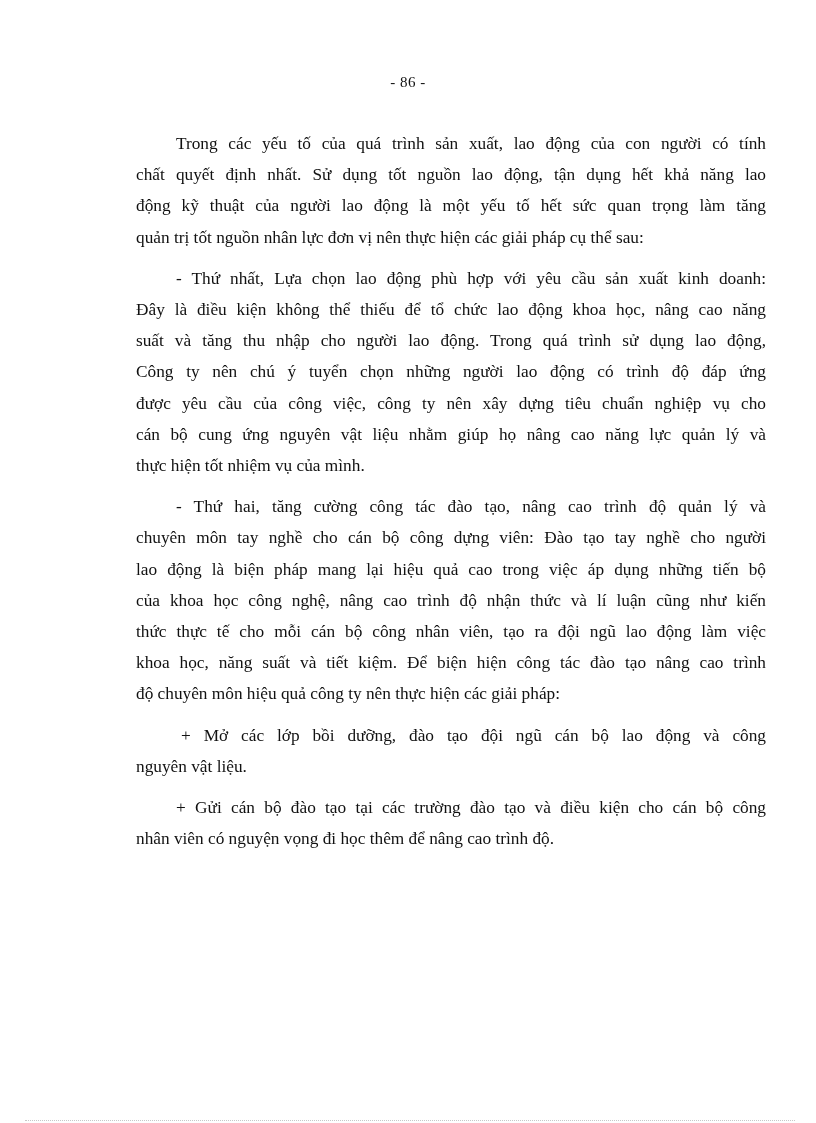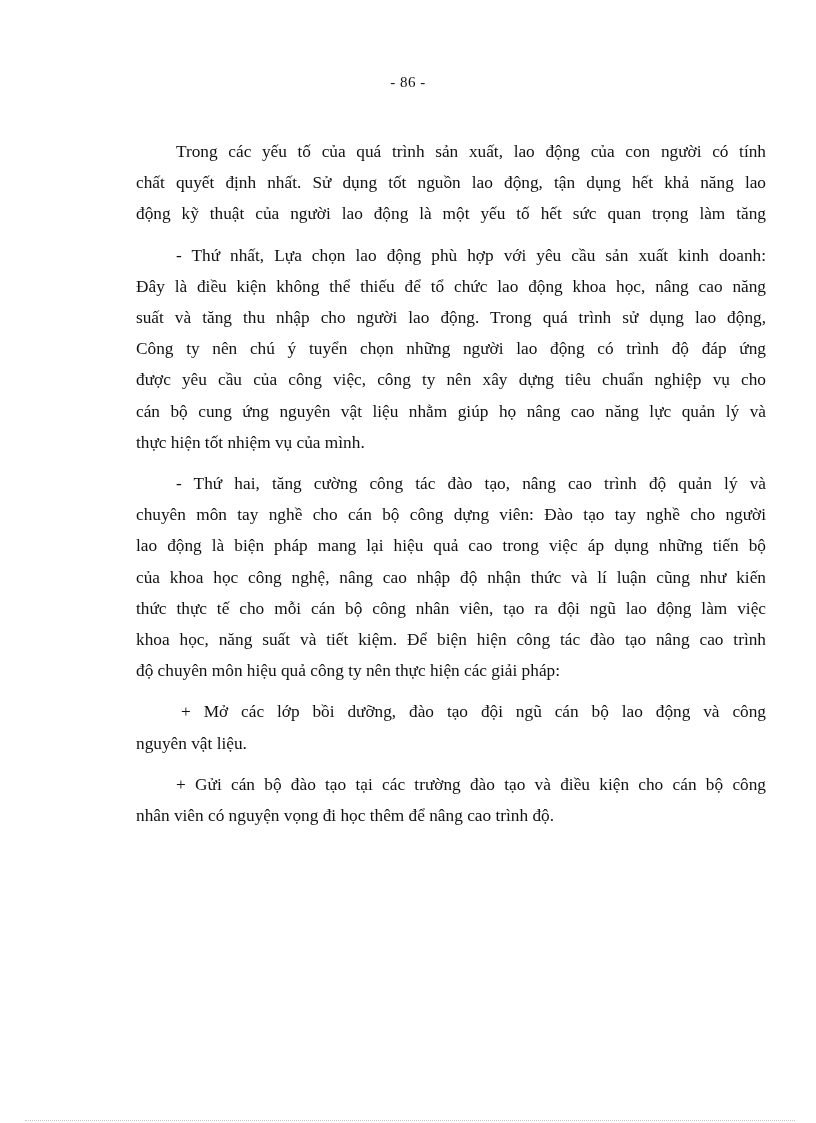--- a/index.html
+++ b/index.html
@@ -12,53 +12,54 @@
       font-size: 15px; letter-spacing: 0.5px;
     }
     .content {
       position: absolute; left: 136px; top: 128px; width: 630px;
       font-size: 17.3px; line-height: 31.2px; text-align: justify;
     }
     .para { margin: 0 0 10px 0; text-indent: 40px; }
     .line { display: block; white-space: nowrap; text-align: justify; text-align-last: justify; }
     .line.last { text-align-last: left; }
     .line.first { padding-left: 40px; }
-    .para.lines { text-indent: 0; margin-top: 8px; }
+    .para.lines { text-indent: 0; }
     .bottom-dots {
       position: absolute; left: 25px; width: 770px; top: 1120px; height: 0;
       border-top: 1px dotted #c8c8c8;
     }
   </style>
 </head>
 <body>
 
 <div class="page-number">- 86 -</div>
 
 <div class="content">
   <div class="para lines">
     <span class="line first">Trong các yếu tố của quá trình sản xuất, lao động của con người có tính</span>
     <span class="line">chất quyết định nhất. Sử dụng tốt nguồn lao động, tận dụng hết khả năng lao</span>
     <span class="line">động kỹ thuật của người lao động là một yếu tố hết sức quan trọng làm tăng</span>
+    <span class="line last">quản trị tốt nguồn nhân lực đơn vị nên thực hiện các giải pháp cụ thể sau:</span>
   </div>
 
   <div class="para lines">
     <span class="line first">- Thứ nhất, Lựa chọn lao động phù hợp với yêu cầu sản xuất kinh doanh:</span>
     <span class="line">Đây là điều kiện không thể thiếu để tổ chức lao động khoa học, nâng cao năng</span>
     <span class="line">suất và tăng thu nhập cho người lao động. Trong quá trình sử dụng lao động,</span>
     <span class="line">Công ty nên chú ý tuyển chọn những người lao động có trình độ đáp ứng</span>
     <span class="line">được yêu cầu của công việc, công ty nên xây dựng tiêu chuẩn nghiệp vụ cho</span>
     <span class="line">cán bộ cung ứng nguyên vật liệu nhằm giúp họ nâng cao năng lực quản lý và</span>
     <span class="line last">thực hiện tốt nhiệm vụ của mình.</span>
   </div>
 
   <div class="para lines">
     <span class="line first">- Thứ hai, tăng cường công tác đào tạo, nâng cao trình độ quản lý và</span>
     <span class="line">chuyên môn tay nghề cho cán bộ công dựng viên: Đào tạo tay nghề cho người</span>
     <span class="line">lao động là biện pháp mang lại hiệu quả cao trong việc áp dụng những tiến bộ</span>
-    <span class="line">của khoa học công nghệ, nâng cao nhập độ nhận thức và lí luận cũng như kiến</span>
+    <span class="line">của khoa học công nghệ, nâng cao trình độ nhận thức và lí luận cũng như kiến</span>
     <span class="line">thức thực tế cho mỗi cán bộ công nhân viên, tạo ra đội ngũ lao động làm việc</span>
     <span class="line">khoa học, năng suất và tiết kiệm. Để biện hiện công tác đào tạo nâng cao trình</span>
     <span class="line last">độ chuyên môn hiệu quả công ty nên thực hiện các giải pháp:</span>
   </div>
 
   <div class="para lines">
     <span class="line first" style="padding-left:45px">+ Mở các lớp bồi dưỡng, đào tạo đội ngũ cán bộ lao động và công</span>
     <span class="line last">nguyên vật liệu.</span>
   </div>
 

